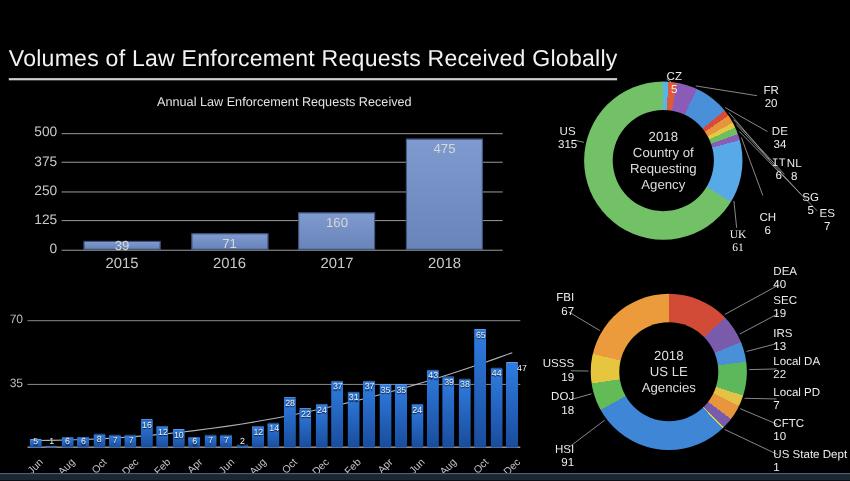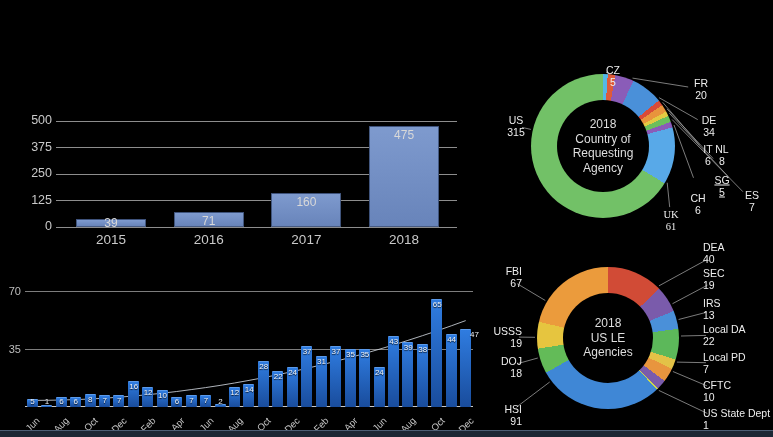--- a/index.html
+++ b/index.html
@@ -44,21 +44,23 @@
   .dlines{position:absolute;left:0;top:0;pointer-events:none;}
   .strip{position:absolute;left:0;bottom:0;width:100%;height:6px;background:#1c2734;
         border-top:1px solid #4d5f75;}
 </style>
 </head>
 <body>
 
 <div class="page">
 
 
-
+  <div class="main-title">Volumes of Law Enforcement Requests Received Globally</div>
+
+  <div class="chart-title" id="annual-title">Annual Law Enforcement Requests Received</div>
   <div id="annual-plot">
       <div class="agrid" style="top: 105.5px;"></div>
       <div class="aylab" style="top: 98px;">0</div>
       <div class="agrid" style="top: 79px;"></div>
       <div class="aylab" style="top: 71.5px;">125</div>
       <div class="agrid" style="top: 52.5px;"></div>
       <div class="aylab" style="top: 45px;">250</div>
       <div class="agrid" style="top: 26px;"></div>
       <div class="aylab" style="top: 18.5px;">375</div>
       <div class="agrid" style="top: -0.5px;"></div>
@@ -192,29 +194,29 @@
         <div class="dlval">5</div>
       </div>
       <div class="dlab c" style="left: 221px; top: 27px;">
         <div class="dlname">FR</div>
         <div class="dlval">20</div>
       </div>
       <div class="dlab c" style="left: 229px; top: 64px;">
         <div class="dlname">DE</div>
         <div class="dlval">34</div>
       </div>
-      <div class="dlab c" style="left: 228px; top: 93px;">
+      <div class="dlab c" style="left: 228px; top: 93px; font-family: Liberation Mono, monospace;">
         <div class="dlname">IT</div>
         <div class="dlval">6</div>
       </div>
       <div class="dlab c" style="left: 242px; top: 93px;">
         <div class="dlname">NL</div>
         <div class="dlval">8</div>
       </div>
-      <div class="dlab c" style="left: 242px; top: 124px; text-decoration: underline;">
+      <div class="dlab c" style="left: 257px; top: 124px;">
         <div class="dlname">SG</div>
         <div class="dlval">5</div>
       </div>
       <div class="dlab c" style="left: 272px; top: 139px;">
         <div class="dlname">ES</div>
         <div class="dlval">7</div>
       </div>
       <div class="dlab c" style="left: 218px; top: 142px;">
         <div class="dlname">CH</div>
         <div class="dlval">6</div>

